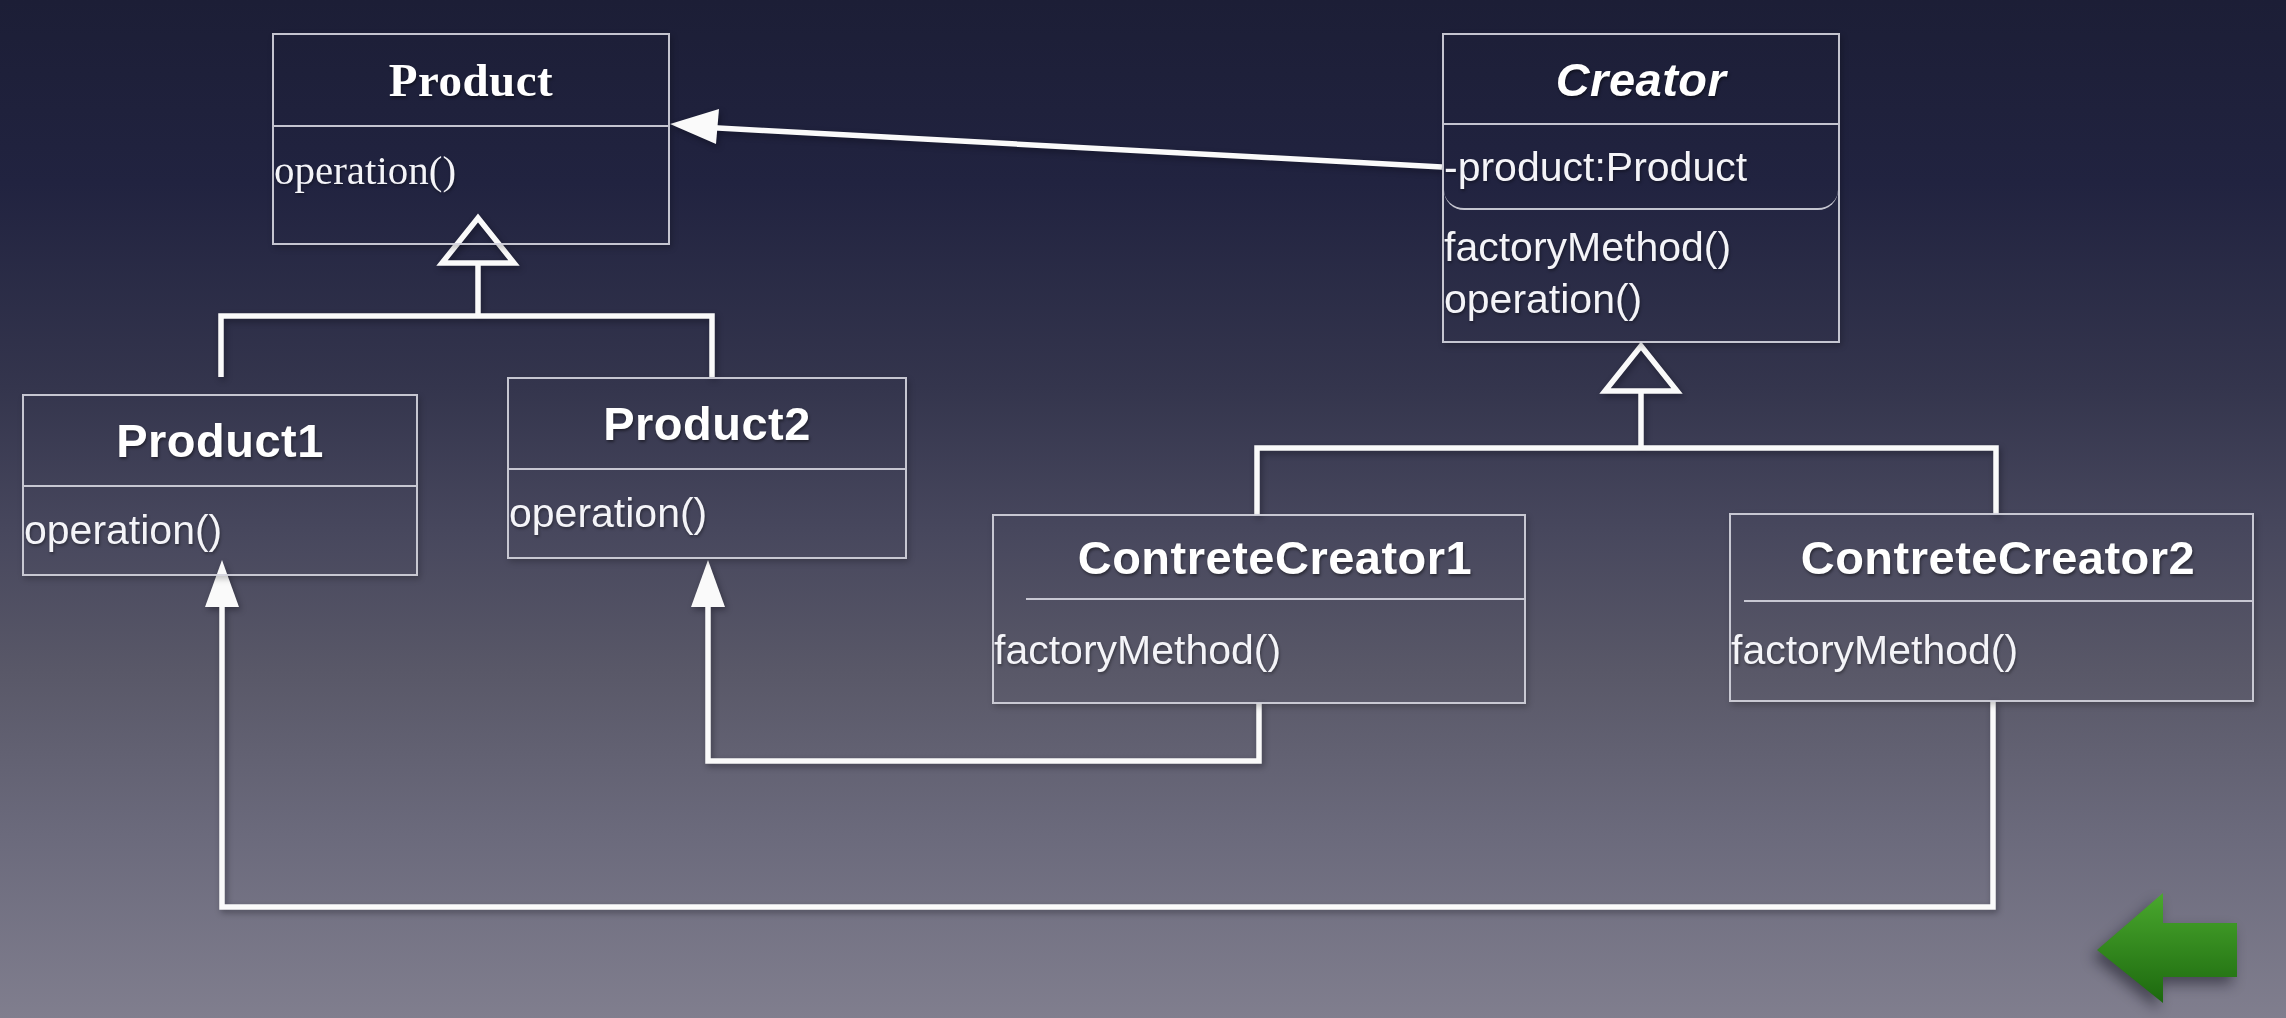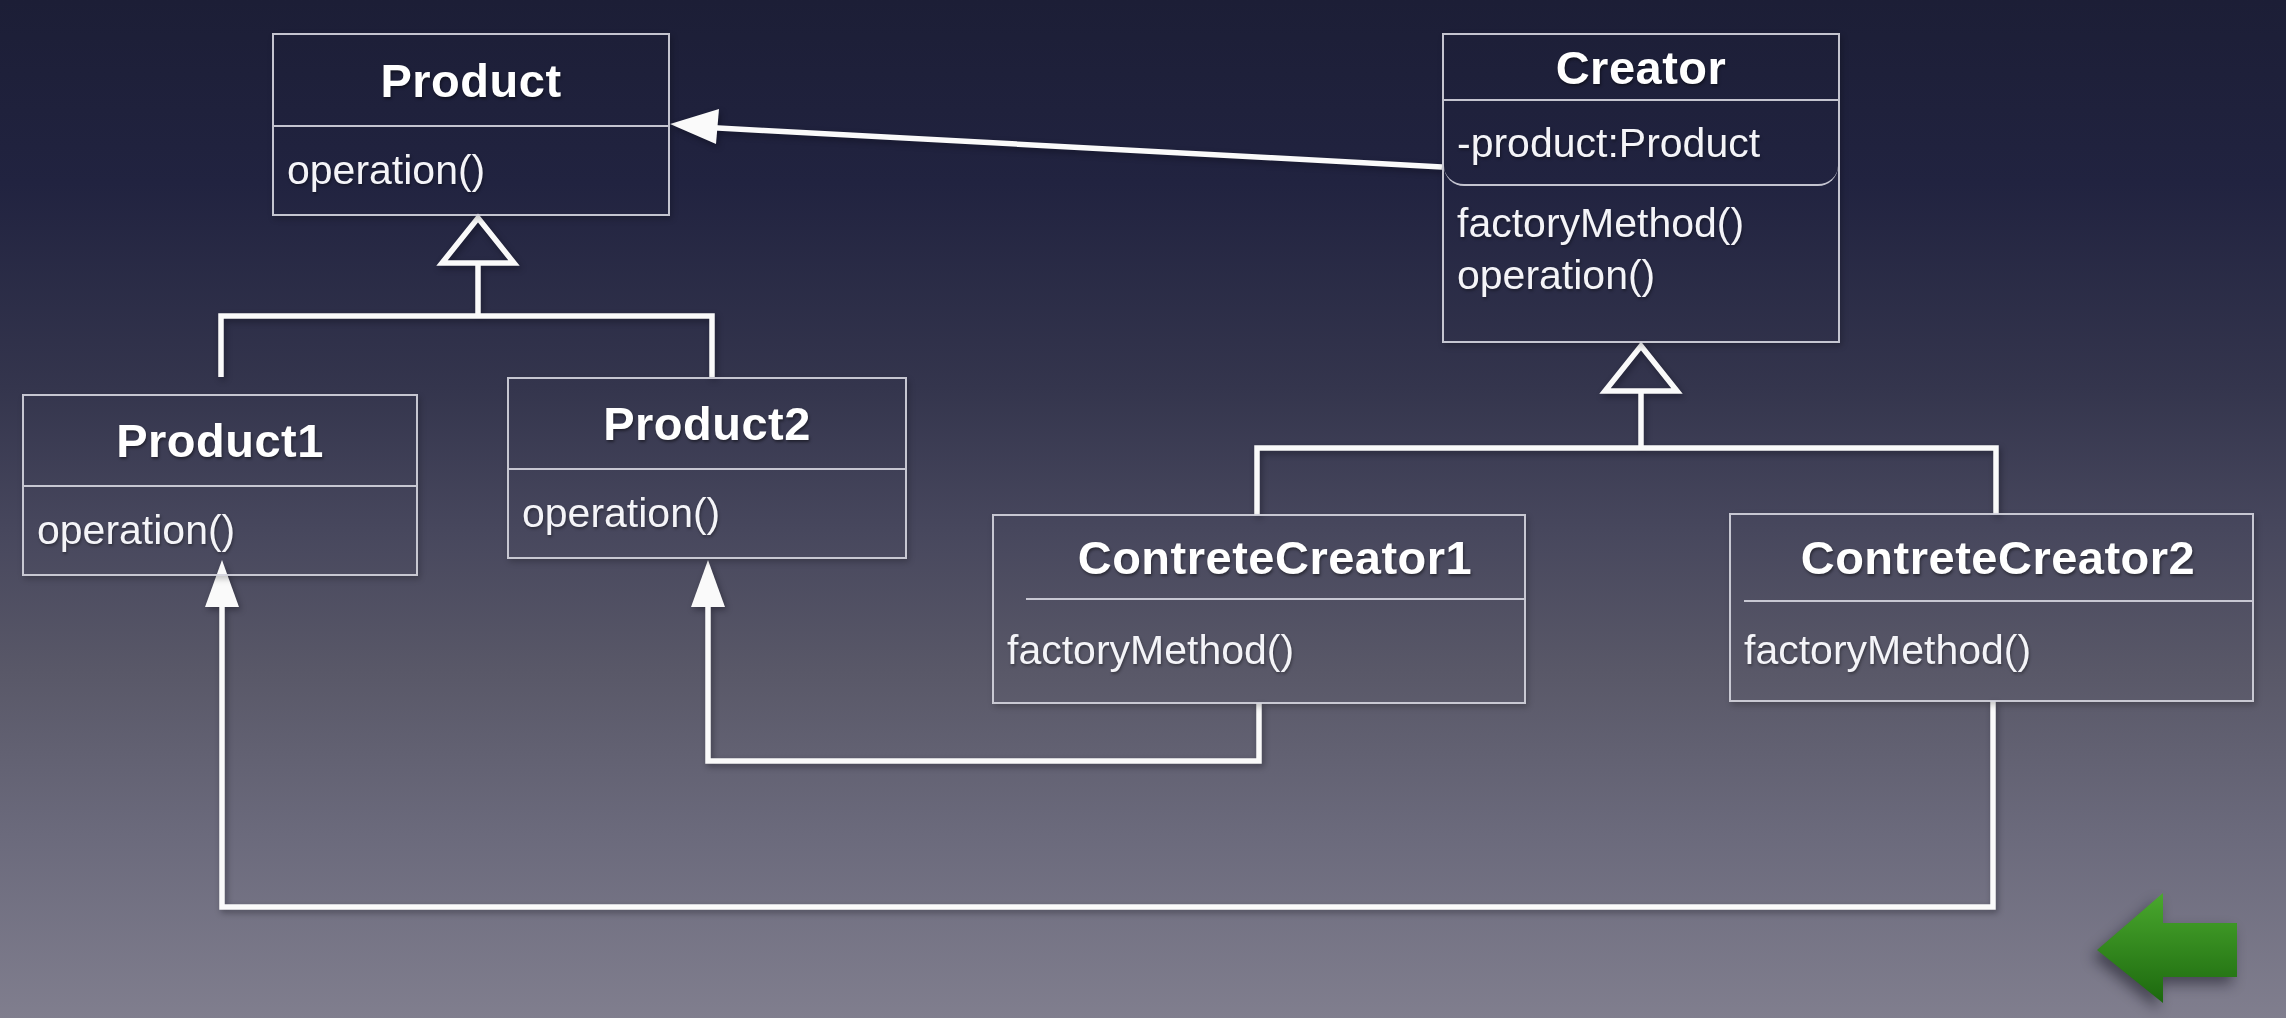--- a/index.html
+++ b/index.html
@@ -40,21 +40,20 @@
     border-bottom: 2.5px solid rgba(210,210,220,0.92);
     box-sizing: border-box;
     text-shadow: 1px 2px 3px rgba(0,0,0,0.45);
     white-space: nowrap;
   }
   .uml-compartment {
     display: flex;
     flex-direction: column;
     justify-content: center;
     align-items: flex-start;
-    padding-left: 13px;
     box-sizing: border-box;
   }
   .uml-compartment.bordered {
     border-bottom: 2.5px solid rgba(210,210,220,0.92);
   }
   .uml-member {
     font-size: 41px;
     font-weight: 400;
     line-height: 52px;
     color: #f4f4f8;
@@ -107,29 +106,29 @@
     <g class="lines">
       <polyline points="1993,701 1993,907 222,907 222,601" stroke="#fafafa" stroke-width="5.5" fill="none"></polyline>
       <polygon points="222,560 205,607 239,607" fill="#fafafa"></polygon>
     </g>
 
     <g class="nav-arrow-group">
       <polygon points="2097,950 2163,893 2163,923 2237,923 2237,977 2163,977 2163,1003" fill="url(#greenGrad)"></polygon>
     </g>
   </svg>
 
-  <div class="uml-class" style="left:272px; top:33px; width:398px; height:183px;">
+  <div class="uml-class" style="left:272px; top:33px; width:398px; height:212px;font-family:Liberation Serif, serif;">
     <div class="uml-title" style="height:92px;">Product</div>
     <div class="uml-compartment" style="height:86px;">
       <div class="uml-member">operation()</div>
     </div>
   </div>
 
   <div class="uml-class" style="left:1442px; top:33px; width:398px; height:310px;">
-    <div class="uml-title" style="height:66px;">Creator</div>
+    <div class="uml-title" style="height:90px;font-style:italic;">Creator</div>
     <div class="uml-compartment bordered" style="height:85px;border-radius:20px;">
       <div class="uml-member">-product:Product</div>
     </div>
     <div class="uml-compartment" style="height:125px;">
       <div class="uml-member">factoryMethod()</div>
       <div class="uml-member">operation()</div>
     </div>
   </div>
 
   <div class="uml-class" style="left:22px; top:394px; width:396px; height:182px;">

